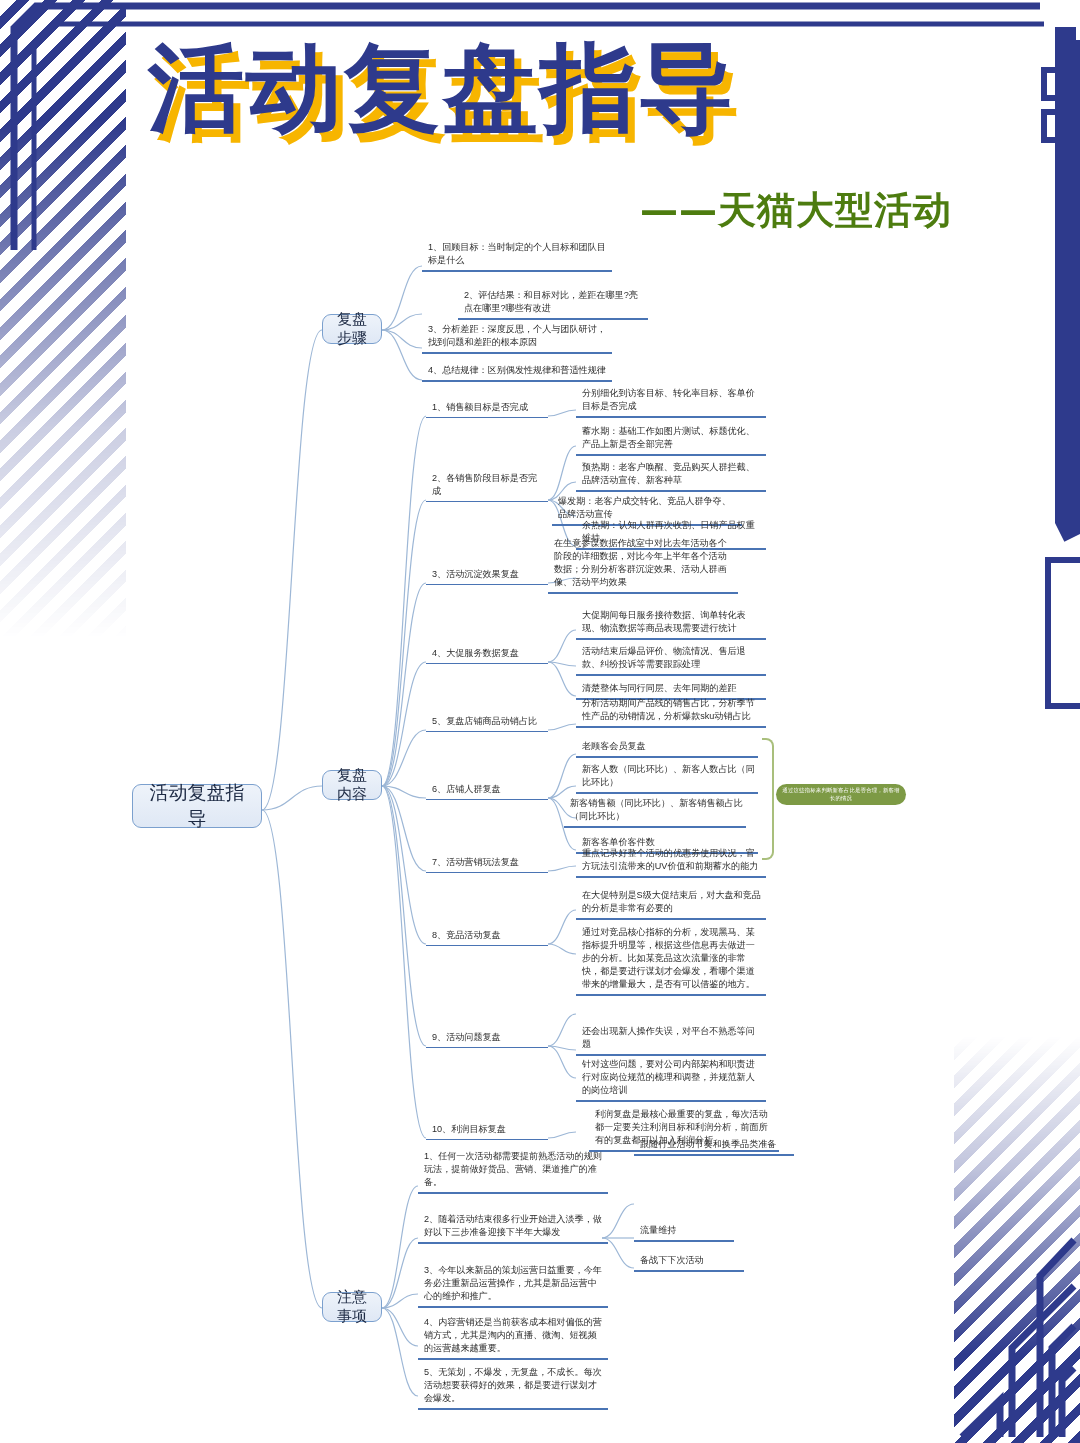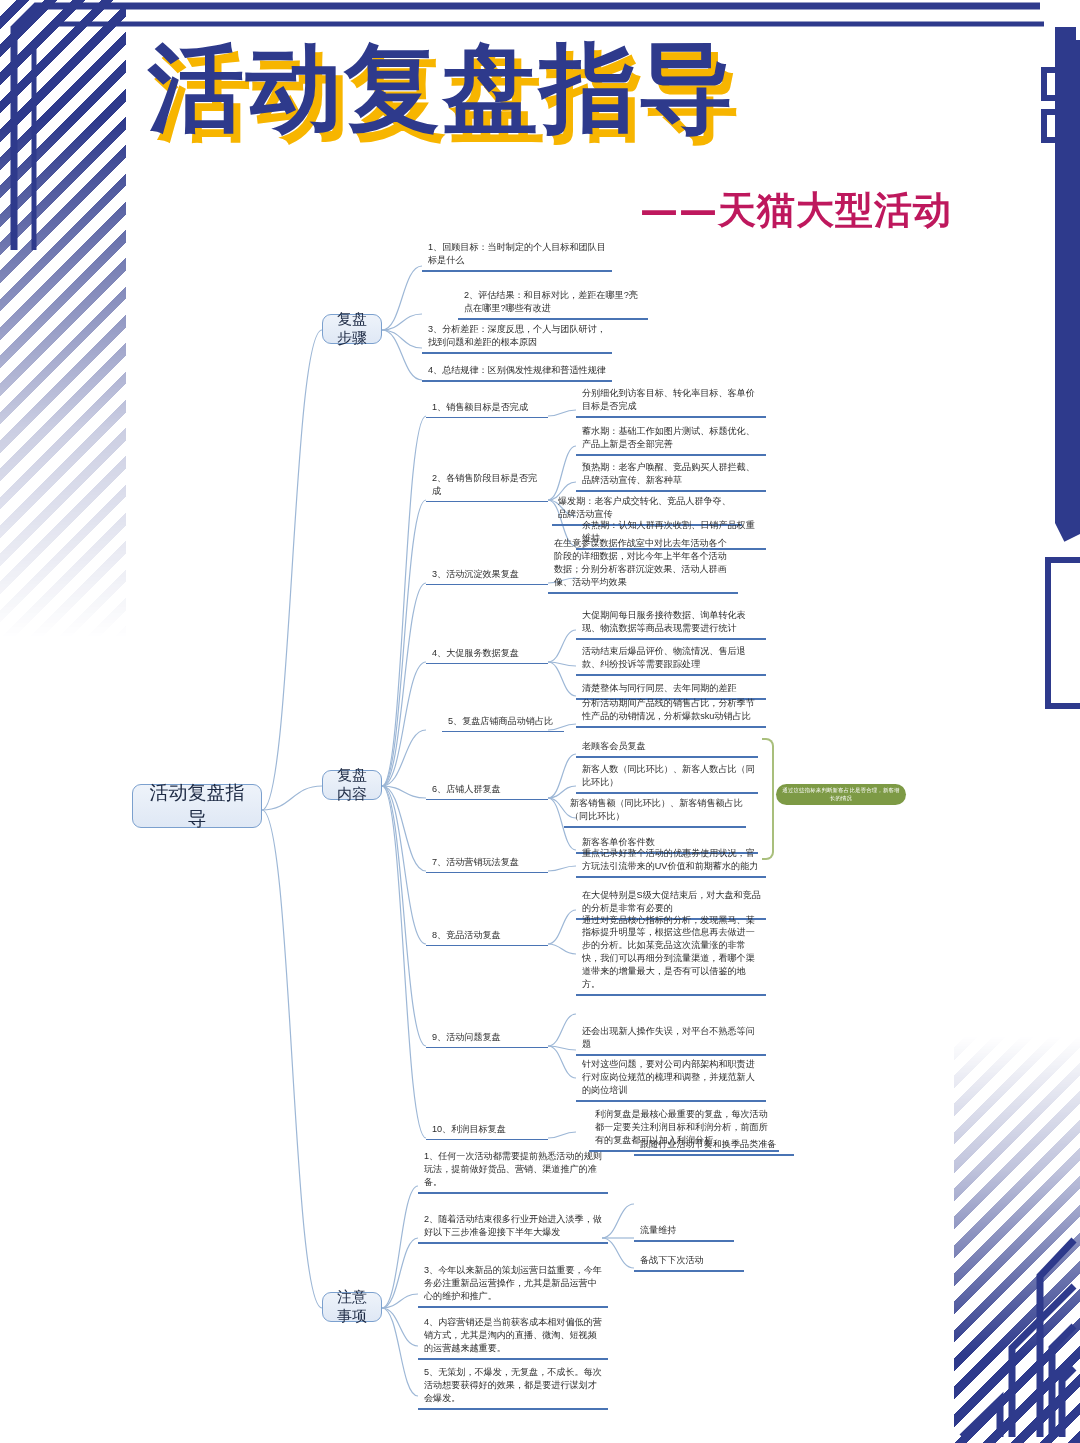--- a/index.html
+++ b/index.html
@@ -29,21 +29,21 @@
   .main-title{
     position:absolute;left:148px;top:40px;
     font-size:96px;line-height:1;font-weight:bold;
     letter-spacing:2px;color:#2e3a8c;
     text-shadow:7px 9px 0 #f7b500;
     white-space:nowrap;
     font-family:"DejaVu Sans","Liberation Sans",sans-serif;
   }
   .sub-title{
     position:absolute;left:640px;top:185px;
-    font-size:38px;font-weight:bold;color:#be185d;letter-spacing:1px;
+    font-size:38px;font-weight:bold;color:#4d7c0f;letter-spacing:1px;
     white-space:nowrap;
     font-family:"DejaVu Sans","Liberation Sans",sans-serif;
   }
 
   
   .map{position:absolute;left:0;top:238px;width:1080px;height:1205px;}
   .links{position:absolute;left:0;top:0;width:1080px;height:1205px;}
 
   .node{
     position:absolute;box-sizing:border-box;
@@ -204,21 +204,21 @@
     </div>
   <div class="leaf thin" style="left:426px;top:248px;width:122px;height:16px;">
     <span>2、各销售阶段目标是否完成</span>
     </div>
   <div class="leaf thin" style="left:426px;top:331px;width:122px;height:16px;">
     <span>3、活动沉淀效果复盘</span>
     </div>
   <div class="leaf thin" style="left:426px;top:410px;width:122px;height:16px;">
     <span>4、大促服务数据复盘</span>
     </div>
-  <div class="leaf thin" style="left:426px;top:478px;width:122px;height:16px;margin-left:16px;">
+  <div class="leaf thin" style="left:426px;top:478px;width:122px;height:16px;">
     <span>5、复盘店铺商品动销占比</span>
     </div>
   <div class="leaf thin" style="left:426px;top:546px;width:122px;height:16px;">
     <span>6、店铺人群复盘</span>
     </div>
   <div class="leaf thin" style="left:426px;top:619px;width:122px;height:16px;">
     <span>7、活动营销玩法复盘</span>
     </div>
   <div class="leaf thin" style="left:426px;top:692px;width:122px;height:16px;">
     <span>8、竞品活动复盘</span>
@@ -284,21 +284,21 @@
   </div>
 
   <div class="leaf" style="left:576px;top:612px;width:190px;height:28px;">
     <span>重点记录好整个活动的优惠券使用状况，官方玩法引流带来的UV价值和前期蓄水的能力</span>
     </div>
 
   <div class="leaf" style="left:576px;top:654px;width:190px;height:28px;">
     <span>在大促特别是S级大促结束后，对大盘和竞品的分析是非常有必要的</span>
     </div>
   <div class="leaf" style="left:576px;top:690px;width:190px;height:68px;">
-    <span>通过对竞品核心指标的分析，发现黑马、某指标提升明显等，根据这些信息再去做进一步的分析。比如某竞品这次流量涨的非常快，我们可以再细分到流量渠道，看哪个渠道带来的增量最大，是否有可以借鉴的地方。</span>
+    <span>通过对竞品核心指标的分析，发现黑马、某指标提升明显等，根据这些信息再去做进一步的分析。比如某竞品这次流量涨的非常快，都是要进行谋划才会爆发，看哪个渠道带来的增量最大，是否有可以借鉴的地方。</span>
     </div>
 
   <div class="leaf" style="left:576px;top:802px;width:190px;height:16px;">
     <span>还会出现新人操作失误，对平台不熟悉等问题</span>
     </div>
   <div class="leaf" style="left:576px;top:822px;width:190px;height:42px;">
     <span>针对这些问题，要对公司内部架构和职责进行对应岗位规范的梳理和调整，并规范新人的岗位培训</span>
     </div>
 
   <div class="leaf" style="left:576px;top:872px;width:190px;height:42px;margin-left:13px;">

